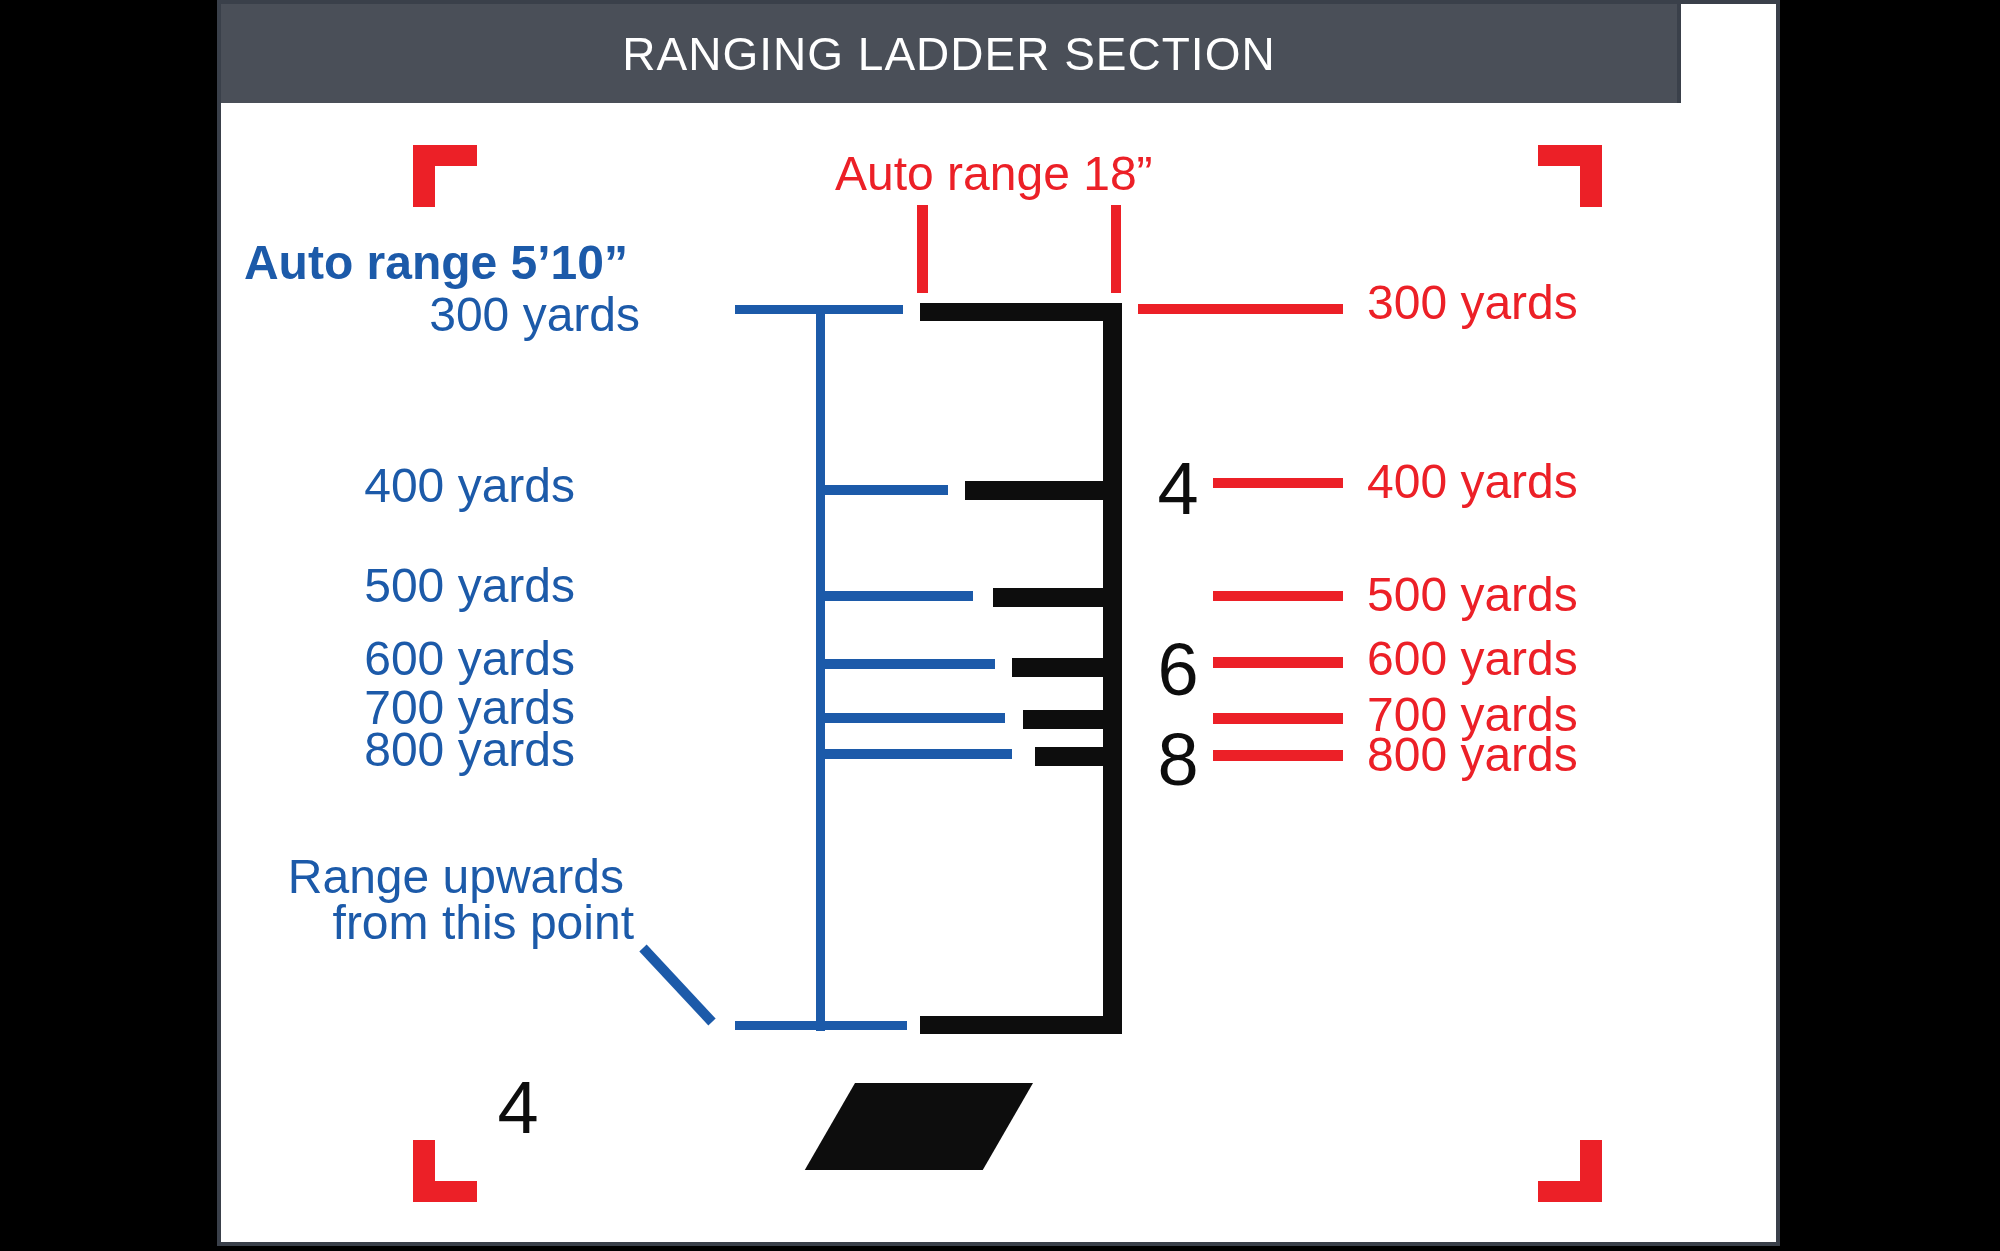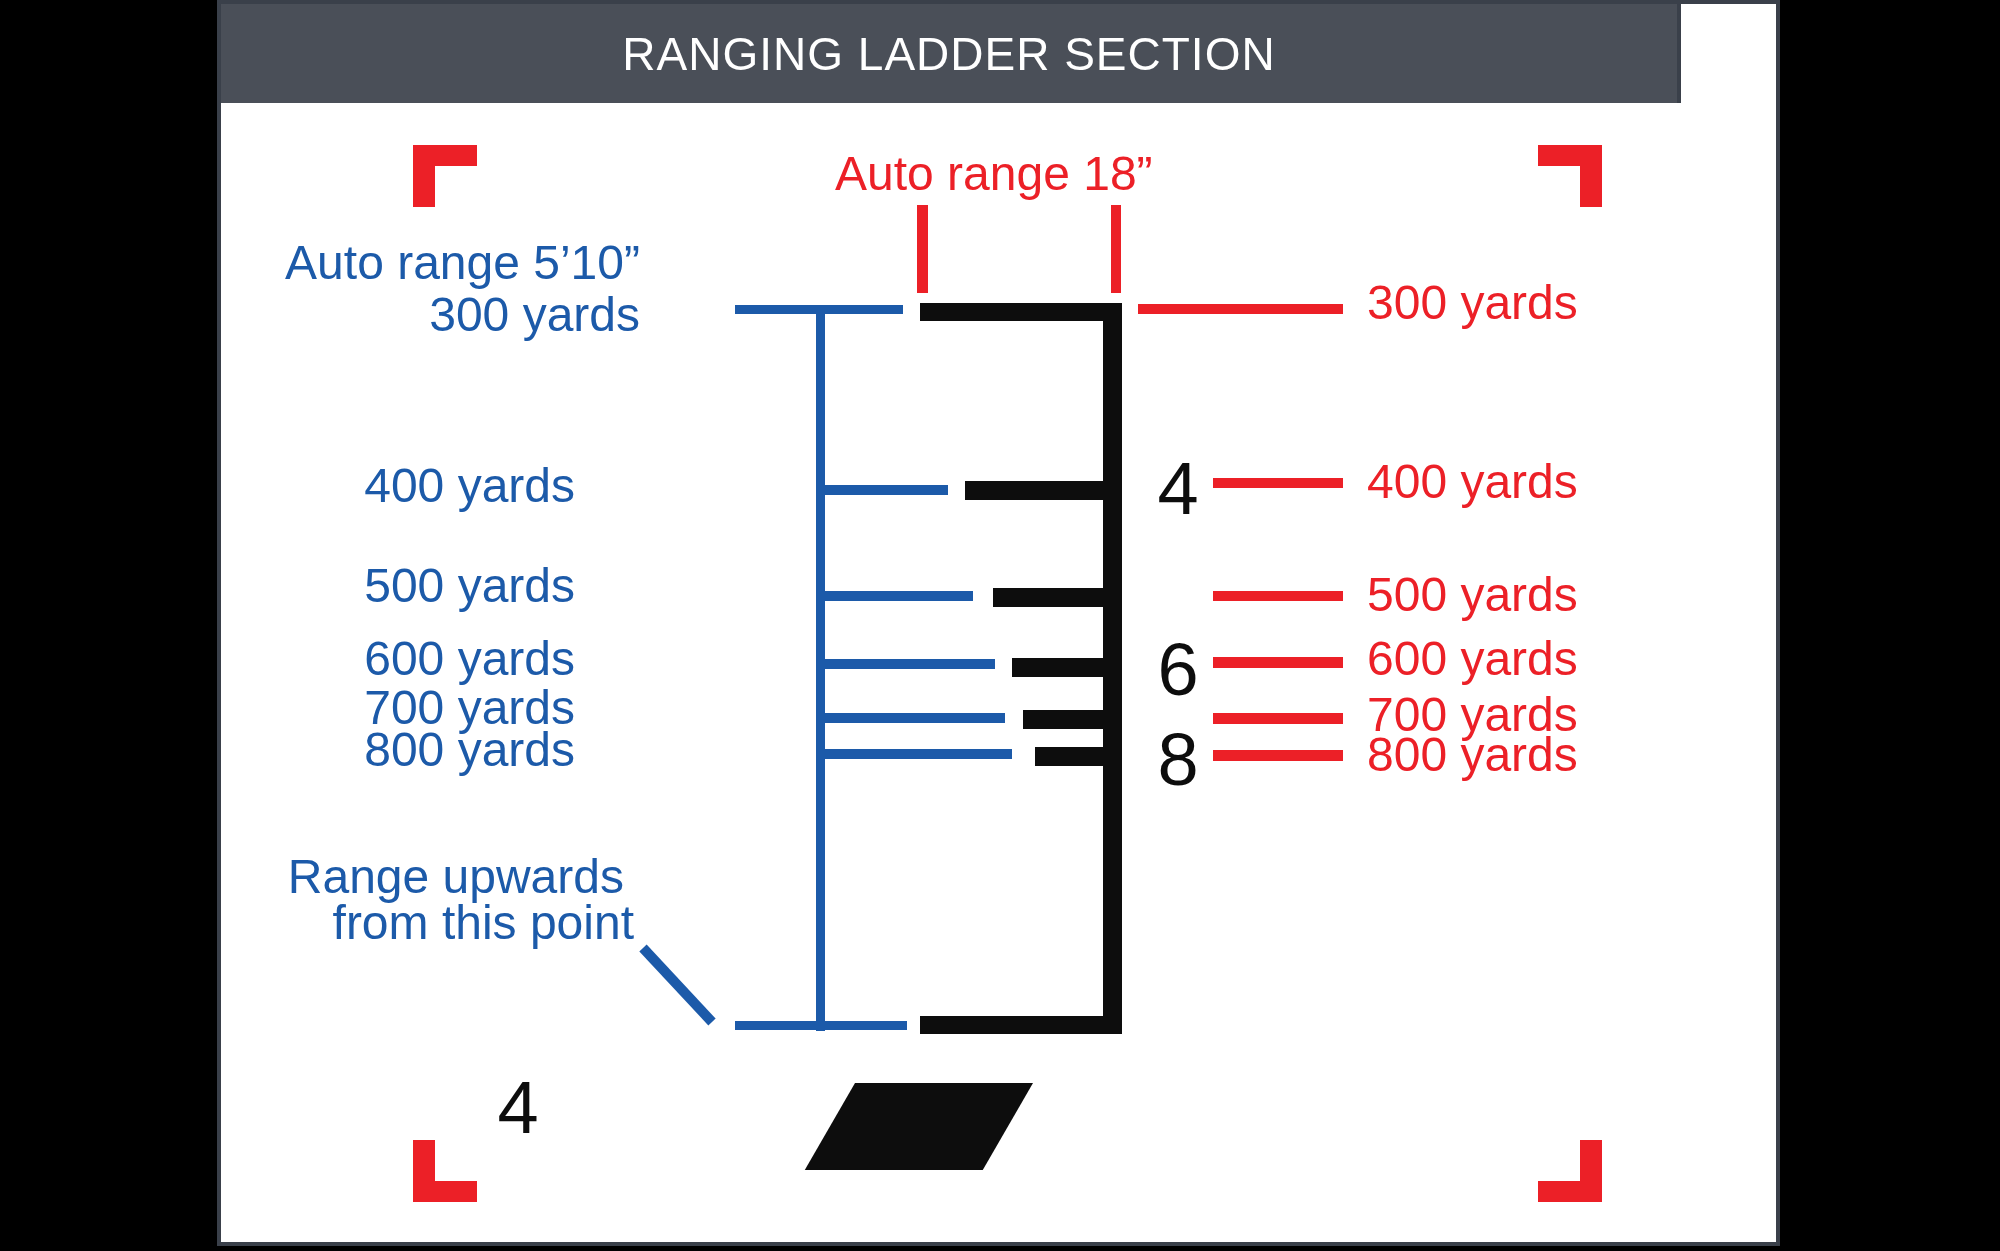--- a/index.html
+++ b/index.html
@@ -57,21 +57,21 @@
   #r-700{left:1213px;top:713px;width:130px;height:11px;}
   #r-800{left:1213px;top:750px;width:130px;height:11px;}
 
   
   .lbl{font-size:48px;line-height:50px;white-space:nowrap;}
   .blue-t{color:var(--blue,#1c5aa9);}
   .red-t{color:var(--red,#ec2027);}
   .blk-t{color:var(--black,#0d0d0d);}
   .ralign{text-align:right;}
 
-  #t-auto-h{left:240px;top:238px;width:400px;}
+  #t-auto-h{left:228px;top:238px;width:400px;font-weight:bold;}
   #t-l300{left:240px;top:290px;width:400px;}
   #t-l400{left:240px;top:461px;width:335px;}
   #t-l500{left:240px;top:561px;width:335px;}
   #t-l600{left:240px;top:634px;width:335px;}
   #t-l700{left:240px;top:683px;width:335px;}
   #t-l800{left:240px;top:725px;width:335px;}
   #t-note1{left:224px;top:852px;width:400px;}
   #t-note2{left:234px;top:898px;width:400px;}
 
   #t-auto-w{left:835px;top:149px;width:300px;text-align:center;}

